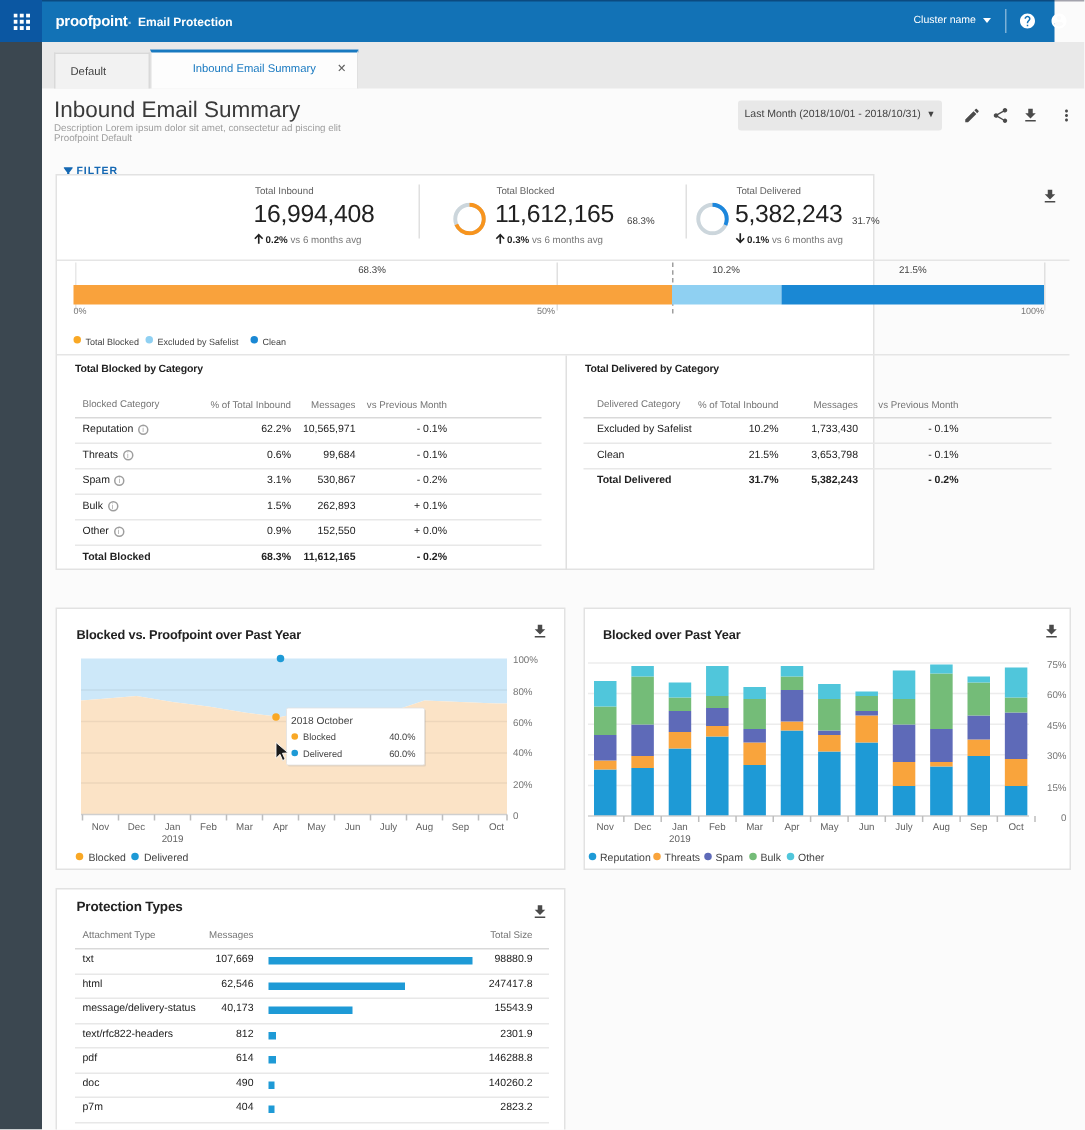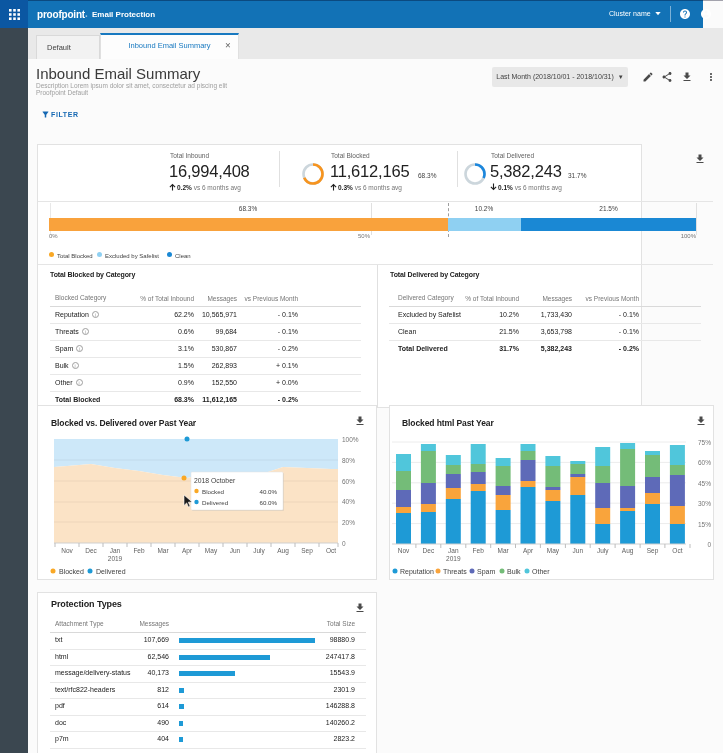--- a/index.html
+++ b/index.html
@@ -22,21 +22,21 @@
 #tab2 { position:absolute; left:72px; top:5px; width:139px; height:26px; background:#fdfdfd; border-left:1px solid #e0e0e0; border-right:1px solid #e0e0e0; border-top:2.5px solid #1879c0; color:#1879c0; font-size:7.5px; line-height:21px; text-align:center; }
 #tab2 .x { color:#616161; font-size:7.5px; position:absolute; right:7px; top:0px; }
 
 #ptitle { position:absolute; left:36px; top:64.5px; font-size:15px; color:#3a3a3a; }
 #pdesc { position:absolute; left:36px; top:81.5px; font-size:6.5px; color:#9e9e9e; line-height:7.5px; }
 #datebtn { position:absolute; left:492px; top:67px; width:136px; height:20px; background:#e8e8e8; border-radius:2px; font-size:7px; color:#424242; line-height:20px; text-align:center; white-space:nowrap; }
 #filter { position:absolute; left:51px; top:111px; color:#1568b3; font-size:7px; font-weight:bold; letter-spacing:0.6px; }
 svg.ic { position:absolute; fill:#4a4a4a; }
 
 .card { position:absolute; background:#fff; border:1px solid #e2e2e2; }
-#maincard { left:37px; top:144px; width:605px; height:264px; }
+#maincard { left:37px; top:116px; width:546px; height:264px; }
 #chart1 { left:37px; top:405px; width:340px; height:175px; }
 #chart2 { left:389px; top:405px; width:325px; height:175px; }
 #attach { left:37px; top:592px; width:340px; height:200px; }
 
 .slabel { position:absolute; font-size:6.5px; color:#616161; white-space:nowrap; }
 .sval { position:absolute; font-size:16.5px; color:#212121; letter-spacing:-0.2px; }
 .spct { position:absolute; font-size:6.5px; color:#424242; }
 .schg { position:absolute; font-size:6.5px; color:#757575; white-space:nowrap; }
 .schg b { color:#212121; }
 .vdiv { position:absolute; width:1px; background:#e0e0e0; }
@@ -221,21 +221,21 @@
   <div class="td r" style="left:444px;top:182.5px;width:90px;">3,653,798</div>
   <div class="td r" style="left:511px;top:182.5px;width:90px;">- 0.1%</div>
   <div class="hr" style="left:351px;top:195px;width:312px;"></div>
   <div class="td" style="left:360px;top:199.5px;font-weight:bold;">Total Delivered</div>
   <div class="td r" style="left:391px;top:199.5px;width:90px;font-weight:bold;">31.7%</div>
   <div class="td r" style="left:444px;top:199.5px;width:90px;font-weight:bold;">5,382,243</div>
   <div class="td r" style="left:511px;top:199.5px;width:90px;font-weight:bold;">- 0.2%</div>
 </div>
 
 <div id="chart1" class="card">
-  <div class="ctitle">Blocked vs. Delivered over Past Year</div>
+  <div class="ctitle">Blocked vs. Proofpoint over Past Year</div>
   <svg class="ic" style="left:316px;top:9px" width="12" height="12" viewBox="0 0 24 24">
       <path d="M5 20h14v-2H5v2zM19 9h-4V3H9v6H5l7 7 7-7z"></path>
     </svg>
   <svg class="abs" style="left:0;top:0" width="338" height="175" viewBox="0 0 338 175">
     <g transform="translate(0,-2)">
     <polygon fill="#cde8f9" points="16,35 300,35 300,65 293,65 269,64 245,63 221,71 197,70 173,69 149,74 125,71 101,67 77,64 53,60 29,62 16,63"></polygon>
     <polygon fill="#fbe3c6" points="16,63 29,62 53,60 77,64 101,67 125,71 149,74 173,69 197,70 221,71 245,63 269,64 293,65 300,65 300,139 16,139"></polygon>
     <g stroke="#000000" stroke-width="1" opacity="0.055">
       <line x1="16" y1="56" x2="300" y2="56"></line>
           <line x1="16" y1="77" x2="300" y2="77"></line>
@@ -297,21 +297,21 @@
     <path d="M146,91 l0,10.5 l2.7,-2.6 l1.7,4.1 l1.7,-0.8 l-1.8,-4 l3.8,-0.3 z" fill="#1b1b1b" stroke="#fff" stroke-width="0.6"></path>
     <circle cx="15" cy="167" r="2.5" fill="#f9a825"></circle>
     <text x="21" y="170" font-size="7" fill="#424242">Blocked</text>
     <circle cx="52" cy="167" r="2.5" fill="#1e9ad6"></circle>
     <text x="58" y="170" font-size="7" fill="#424242">Delivered</text>
     </g>
   </svg>
 </div>
 
 <div id="chart2" class="card">
-  <div class="ctitle" style="left:12px;">Blocked html Past Year</div>
+  <div class="ctitle" style="left:12px;">Blocked over Past Year</div>
   <svg class="ic" style="left:305px;top:9px" width="12" height="12" viewBox="0 0 24 24">
       <path d="M5 20h14v-2H5v2zM19 9h-4V3H9v6H5l7 7 7-7z"></path>
     </svg>
   <svg class="abs" style="left:0;top:0" width="323" height="175" viewBox="0 0 323 175">
     <g transform="translate(0,-2)">
     <g stroke="#ececec" stroke-width="1">
       <line x1="2" y1="38" x2="296" y2="38"></line>
           <line x1="2" y1="58.4" x2="296" y2="58.4"></line>
           <line x1="2" y1="78.8" x2="296" y2="78.8"></line>
           <line x1="2" y1="99.2" x2="296" y2="99.2"></line>

